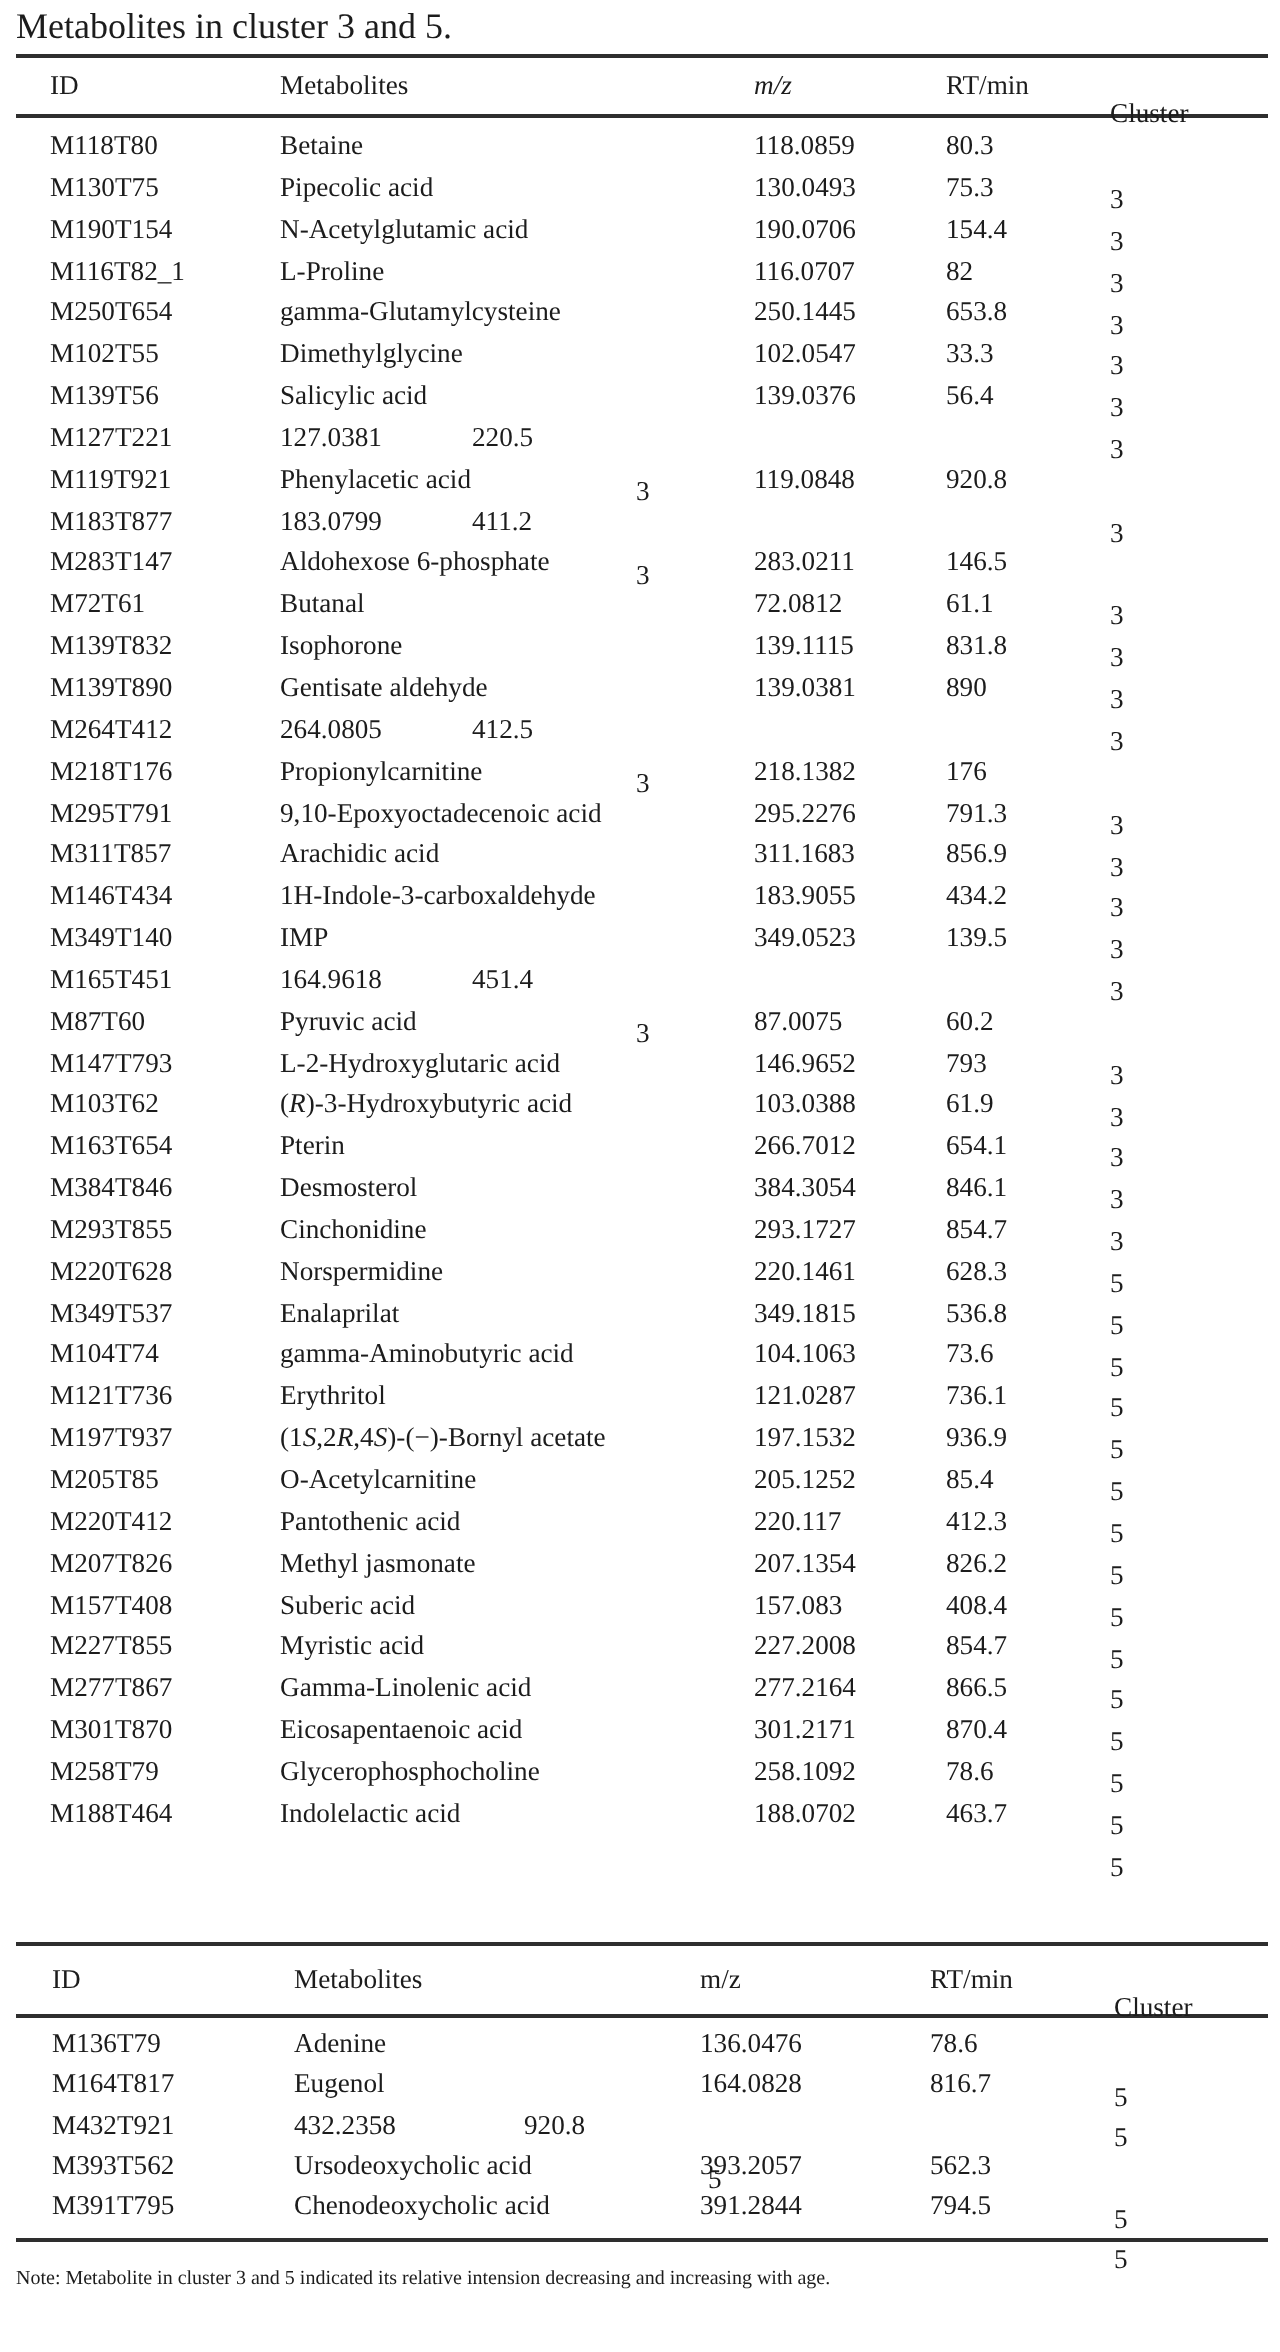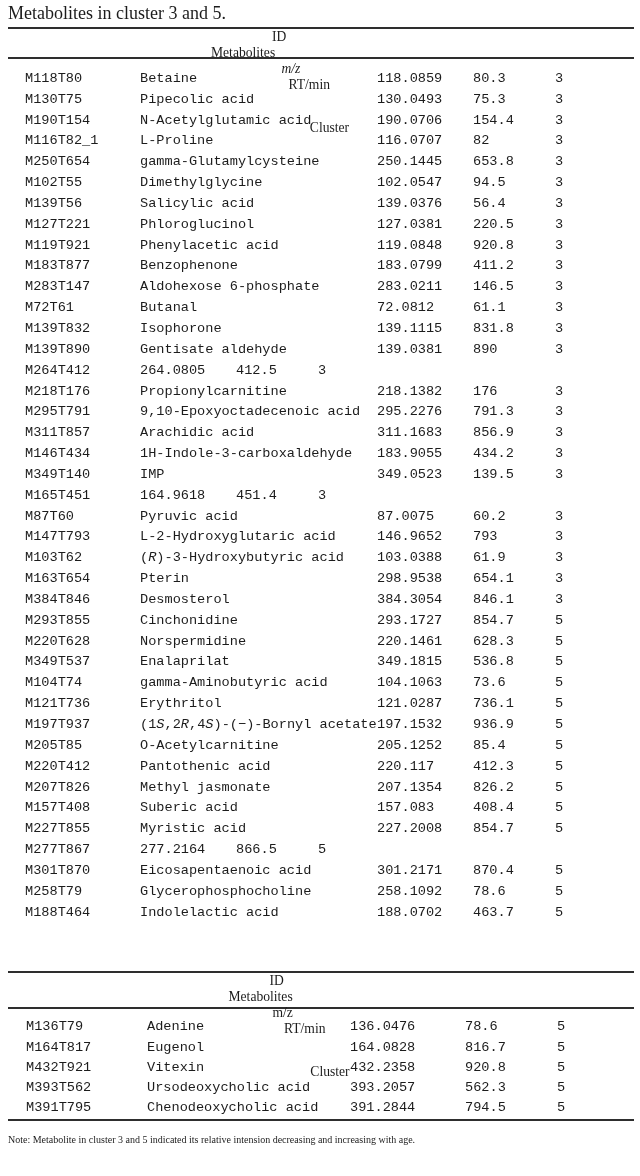--- a/index.html
+++ b/index.html
@@ -18,28 +18,27 @@
   }
   .tbl{
     position:absolute;left:8px;width:626px;
   }
   .tbl-1{top:27px;}
   .tbl-2{top:971px;}
   .rule{height:0;border-top:2px solid #2e2e2e;}
   .thead{
     display:flex;align-items:center;
     font-size:13.6px;
-    flex-direction:column;
   }
   .tbl-1 .thead{height:28px;}
   .tbl-2 .thead{height:34px;}
   .tbody{font-size:13.6px;}
   .tbl-1 .tbody{padding-top:6px;}
   .tbl-2 .tbody{padding-top:5px;padding-bottom:4px;}
-  .row{display:flex;align-items:flex-end;font-family:Liberation Mono, monospace;}
+  .row{display:flex;align-items:flex-start;}
   .tbl-1 .row{height:20.85px;}
   .tbl-2 .row{height:20.3px;}
   .cell{white-space:nowrap;overflow:visible;}
   .thead,.row{box-sizing:border-box;}
   .tbl-1 .thead,.tbl-1 .row{padding-left:17px;}
   .tbl-2 .thead,.tbl-2 .row{padding-left:18px;}
   .tbl-1 .c-id{width:115px;}
   .tbl-1 .c-metabolites{width:237px;}
   .tbl-1 .c-mz{width:96px;}
   .tbl-1 .c-rt{width:82px;}
@@ -102,47 +101,45 @@
         <div class="cell c-id">M250T654</div>
         <div class="cell c-metabolites">gamma-Glutamylcysteine</div>
         <div class="cell c-mz">250.1445</div>
         <div class="cell c-rt">653.8</div>
         <div class="cell c-cluster">3</div>
       </div>
       <div class="row">
         <div class="cell c-id">M102T55</div>
         <div class="cell c-metabolites">Dimethylglycine</div>
         <div class="cell c-mz">102.0547</div>
-        <div class="cell c-rt">94.5</div>
+        <div class="cell c-rt">33.3</div>
         <div class="cell c-cluster">3</div>
       </div>
       <div class="row">
         <div class="cell c-id">M139T56</div>
         <div class="cell c-metabolites">Salicylic acid</div>
         <div class="cell c-mz">139.0376</div>
         <div class="cell c-rt">56.4</div>
         <div class="cell c-cluster">3</div>
       </div>
       <div class="row">
         <div class="cell c-id">M127T221</div>
-        <div class="cell c-metabolites">Phloroglucinol</div>
         <div class="cell c-mz">127.0381</div>
         <div class="cell c-rt">220.5</div>
         <div class="cell c-cluster">3</div>
       </div>
       <div class="row">
         <div class="cell c-id">M119T921</div>
         <div class="cell c-metabolites">Phenylacetic acid</div>
         <div class="cell c-mz">119.0848</div>
         <div class="cell c-rt">920.8</div>
         <div class="cell c-cluster">3</div>
       </div>
       <div class="row">
         <div class="cell c-id">M183T877</div>
-        <div class="cell c-metabolites">Benzophenone</div>
         <div class="cell c-mz">183.0799</div>
         <div class="cell c-rt">411.2</div>
         <div class="cell c-cluster">3</div>
       </div>
       <div class="row">
         <div class="cell c-id">M283T147</div>
         <div class="cell c-metabolites">Aldohexose 6-phosphate</div>
         <div class="cell c-mz">283.0211</div>
         <div class="cell c-rt">146.5</div>
         <div class="cell c-cluster">3</div>
@@ -232,21 +229,21 @@
       <div class="row">
         <div class="cell c-id">M103T62</div>
         <div class="cell c-metabolites">(<i>R</i>)-3-Hydroxybutyric acid</div>
         <div class="cell c-mz">103.0388</div>
         <div class="cell c-rt">61.9</div>
         <div class="cell c-cluster">3</div>
       </div>
       <div class="row">
         <div class="cell c-id">M163T654</div>
         <div class="cell c-metabolites">Pterin</div>
-        <div class="cell c-mz">298.9538</div>
+        <div class="cell c-mz">266.7012</div>
         <div class="cell c-rt">654.1</div>
         <div class="cell c-cluster">3</div>
       </div>
       <div class="row">
         <div class="cell c-id">M384T846</div>
         <div class="cell c-metabolites">Desmosterol</div>
         <div class="cell c-mz">384.3054</div>
         <div class="cell c-rt">846.1</div>
         <div class="cell c-cluster">3</div>
       </div>
@@ -322,20 +319,21 @@
       </div>
       <div class="row">
         <div class="cell c-id">M227T855</div>
         <div class="cell c-metabolites">Myristic acid</div>
         <div class="cell c-mz">227.2008</div>
         <div class="cell c-rt">854.7</div>
         <div class="cell c-cluster">5</div>
       </div>
       <div class="row">
         <div class="cell c-id">M277T867</div>
+        <div class="cell c-metabolites">Gamma-Linolenic acid</div>
         <div class="cell c-mz">277.2164</div>
         <div class="cell c-rt">866.5</div>
         <div class="cell c-cluster">5</div>
       </div>
       <div class="row">
         <div class="cell c-id">M301T870</div>
         <div class="cell c-metabolites">Eicosapentaenoic acid</div>
         <div class="cell c-mz">301.2171</div>
         <div class="cell c-rt">870.4</div>
         <div class="cell c-cluster">5</div>
@@ -377,21 +375,20 @@
       </div>
       <div class="row">
         <div class="cell c-id">M164T817</div>
         <div class="cell c-metabolites">Eugenol</div>
         <div class="cell c-mz">164.0828</div>
         <div class="cell c-rt">816.7</div>
         <div class="cell c-cluster">5</div>
       </div>
       <div class="row">
         <div class="cell c-id">M432T921</div>
-        <div class="cell c-metabolites">Vitexin</div>
         <div class="cell c-mz">432.2358</div>
         <div class="cell c-rt">920.8</div>
         <div class="cell c-cluster">5</div>
       </div>
       <div class="row">
         <div class="cell c-id">M393T562</div>
         <div class="cell c-metabolites">Ursodeoxycholic acid</div>
         <div class="cell c-mz">393.2057</div>
         <div class="cell c-rt">562.3</div>
         <div class="cell c-cluster">5</div>

